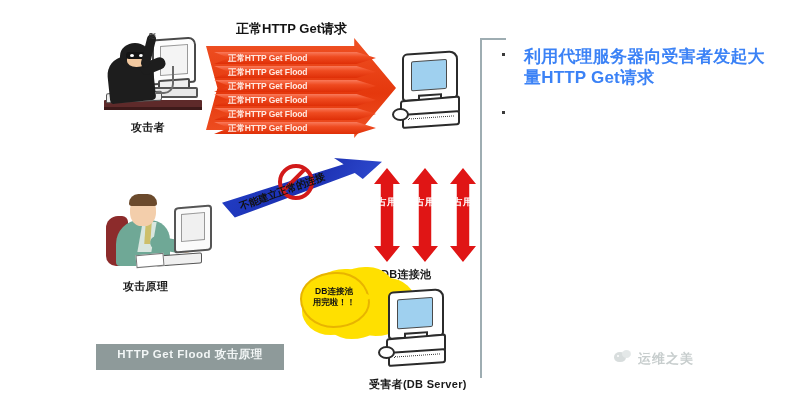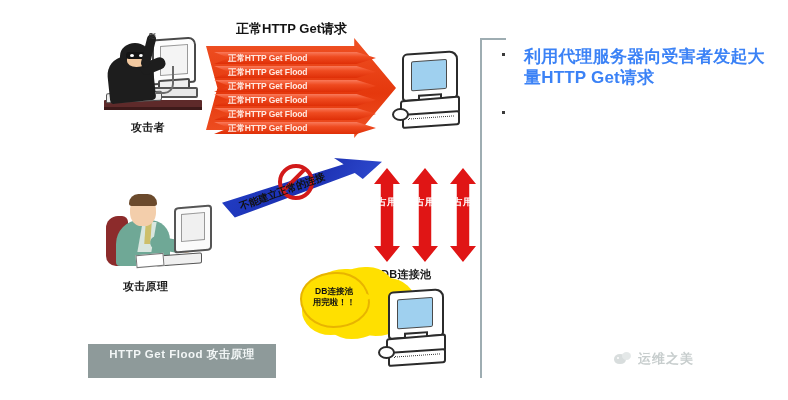--- a/index.html
+++ b/index.html
@@ -138,21 +138,21 @@
   .burst-txt{
     position:absolute;left:8px;top:14px;width:52px;text-align:center;
     color:#111;font-size:8.5px;font-weight:bold;line-height:11px;z-index:3;
   }
   .burst-tail{position:absolute;left:62px;top:20px;width:0;height:0;
     border-left:12px solid #ffe000;border-top:5px solid transparent;border-bottom:5px solid transparent;}
   .burst-dot{position:absolute;top:25px;width:5px;height:5px;background:#ffe000;border-radius:50%;}
 
   
   .bottom-title{
-    position:absolute;left:88px;top:344px;width:188px;height:34px;
+    position:absolute;left:96px;top:344px;width:188px;height:26px;
     background:#8e9a9a;color:#f2f6f6;
     font-size:11.5px;font-weight:bold;line-height:21px;
     text-align:center;letter-spacing:.5px;white-space:nowrap;
   }
 
   
   .divider{position:absolute;left:480px;top:38px;width:1.5px;height:340px;background:#9eadb2;}
   .corner{position:absolute;left:480px;top:38px;width:26px;height:1.5px;background:#9eadb2;}
 
   
@@ -167,21 +167,21 @@
   .bullet .dot{
     position:absolute;left:4px;top:7px;width:3px;height:3px;background:#3a3a3a;
   }
   .bullet .btxt{
     font-size:17px;line-height:21px;color:#3b82f6;font-weight:bold;
     letter-spacing:.2px;
     text-align:right;
   }
 
   
-  .wm{position:absolute;left:614px;top:350px;display:flex;align-items:center;gap:6px;opacity:.55;}
+  .wm{position:absolute;left:614px;top:350px;display:flex;gap:6px;opacity:.55;}
   .wm-icon{position:relative;width:18px;height:14px;}
   .wm-icon .c1{position:absolute;left:0;top:2px;width:12px;height:10px;background:#b9c2c2;border-radius:50% 50% 45% 45%;}
   .wm-icon .c2{position:absolute;left:8px;top:0px;width:9px;height:8px;background:#cfd6d6;border-radius:50%;}
   .wm-icon .e1{position:absolute;left:3px;top:5px;width:2px;height:2px;background:#fff;border-radius:50%;}
   .wm-txt{font-size:13px;color:#9aa5a5;font-weight:bold;letter-spacing:1px;white-space:nowrap;}
 </style>
 </head>
 <body>
 
 <div id="slide">
@@ -293,20 +293,21 @@
     <div class="pc-mon">
         <div class="pc-scr"></div>
       </div>
     <div class="pc-neck"></div>
     <div class="pc-box"></div>
     <div class="pc-kbd">
         <div class="pc-key"></div>
       </div>
     <div class="pc-mouse"></div>
   </div>
+  <div class="cap" style="left:369px;top:377px;">受害者(DB Server)</div>
 
   <div class="bottom-title">HTTP Get Flood 攻击原理</div>
 
   <div class="corner"></div>
   <div class="divider"></div>
 
 
   <div class="bullets">
     <div class="bullet">
       <span class="dot"></span>

